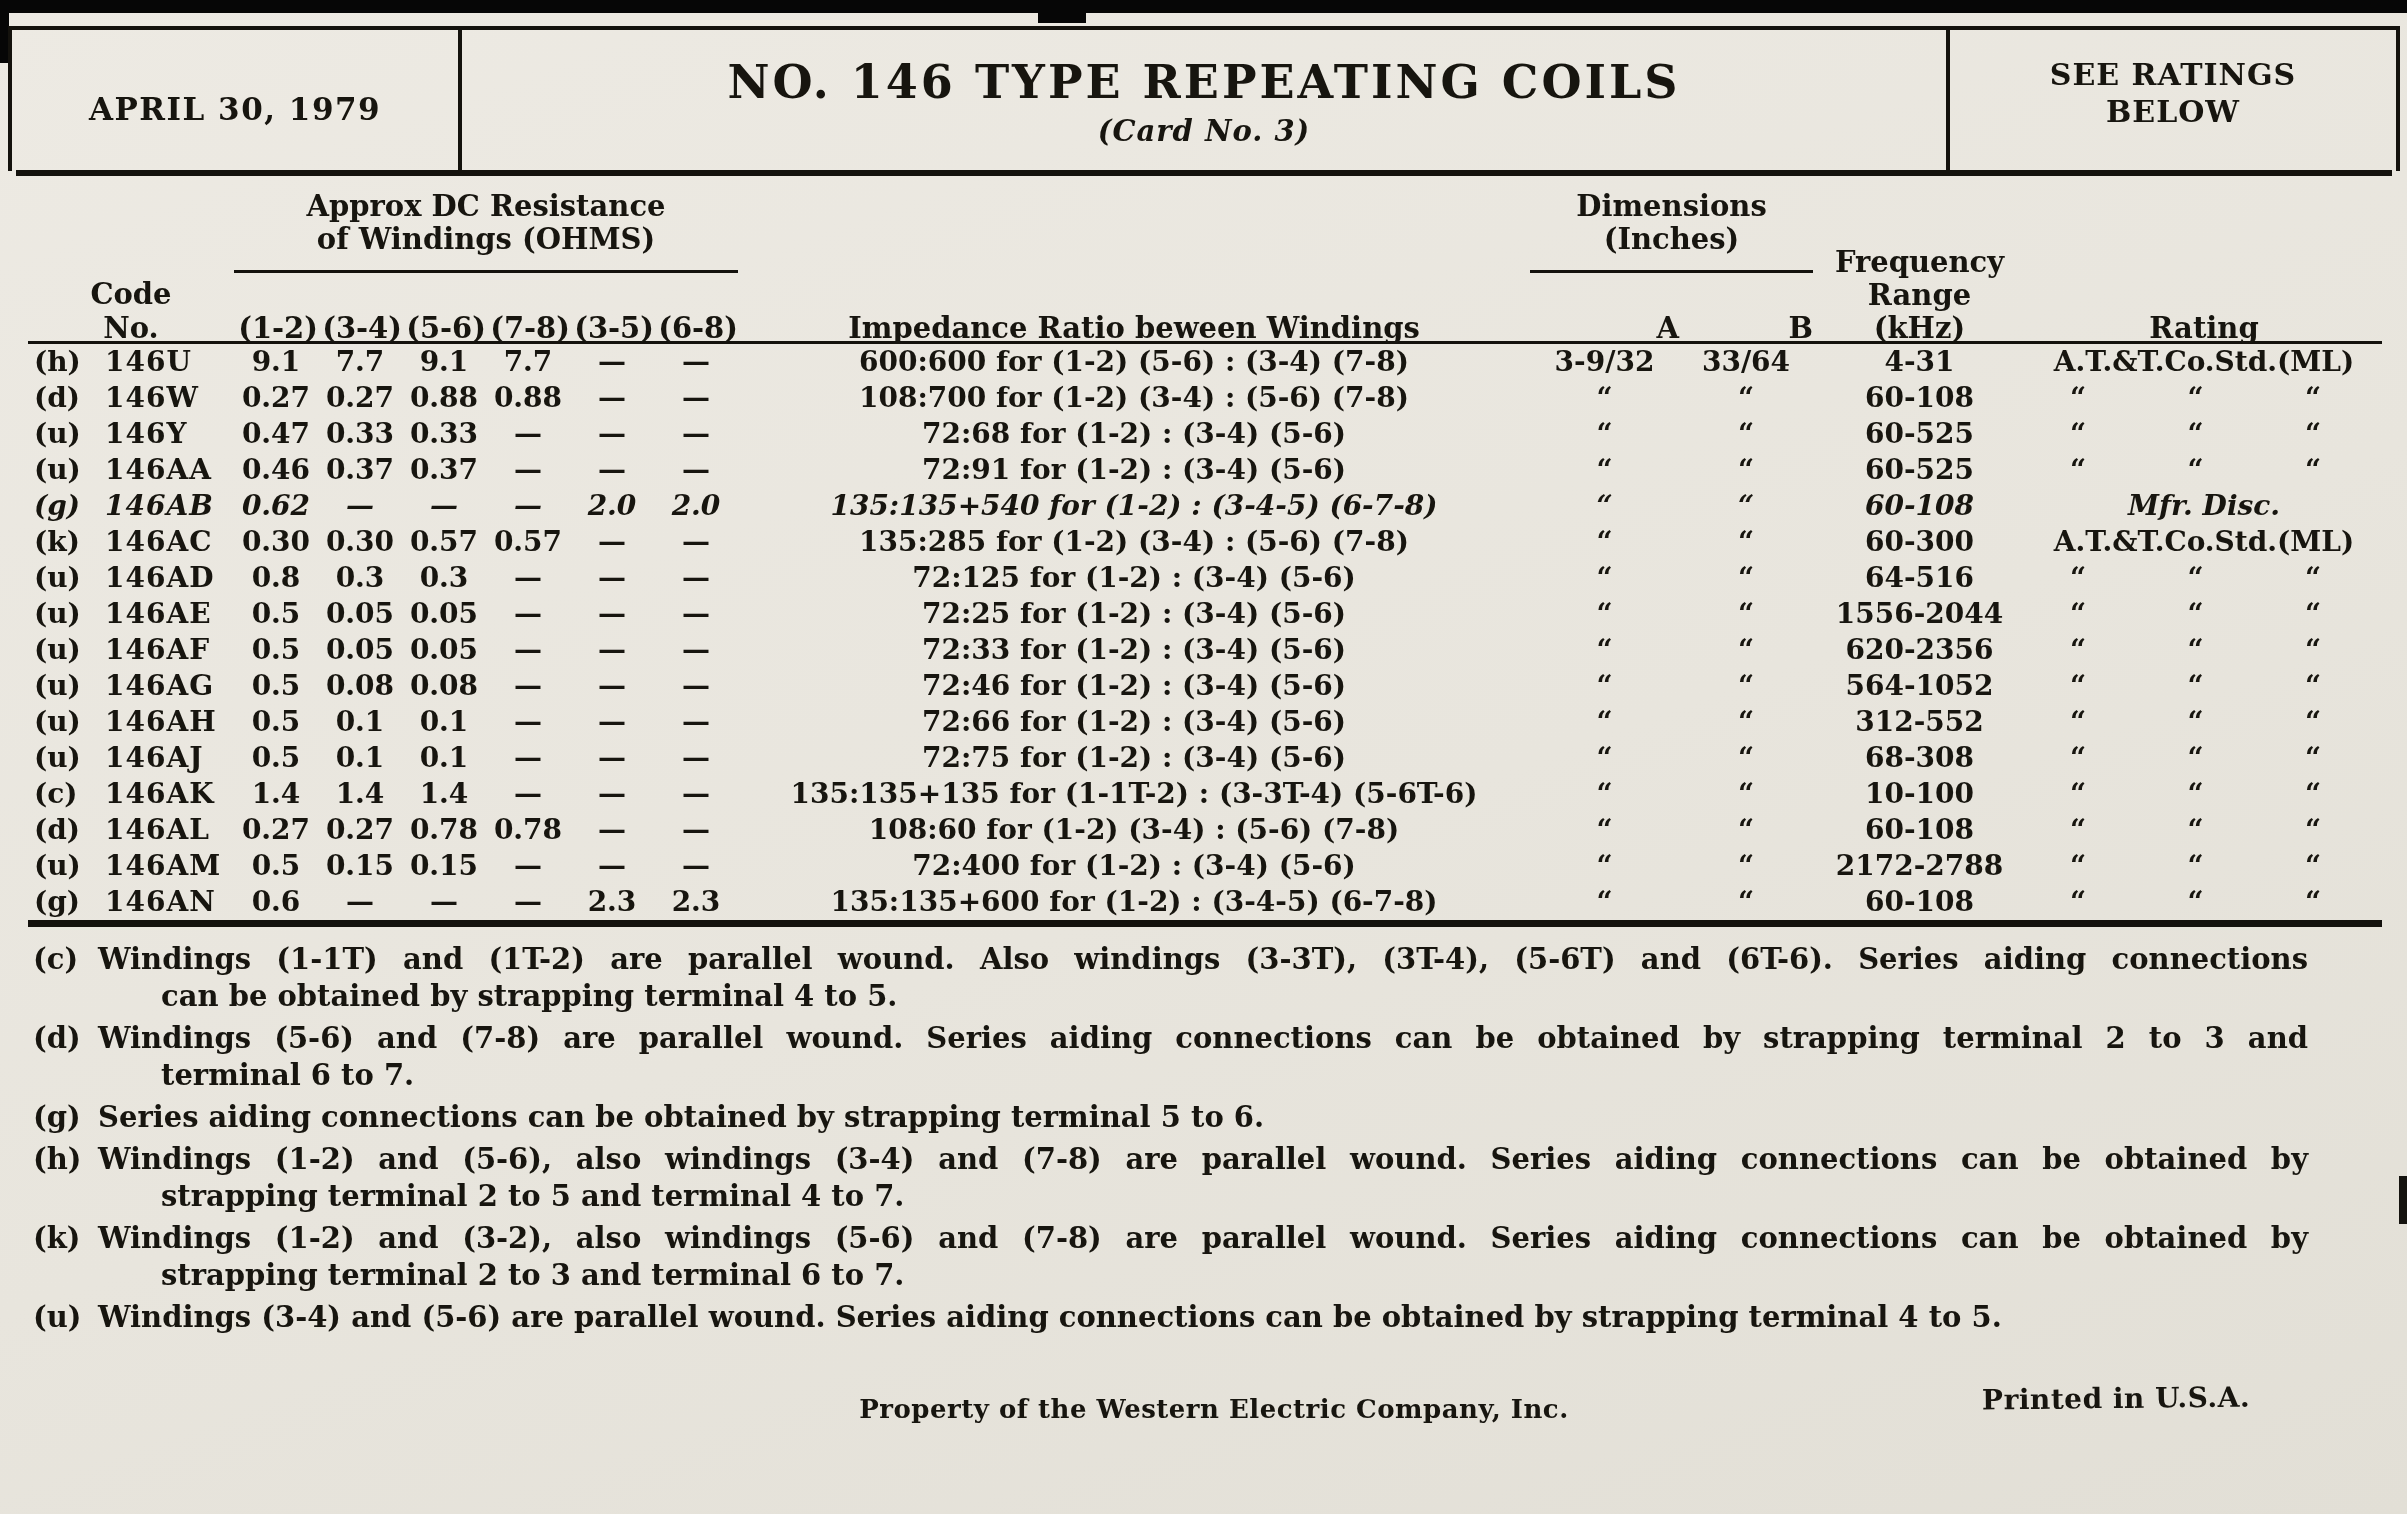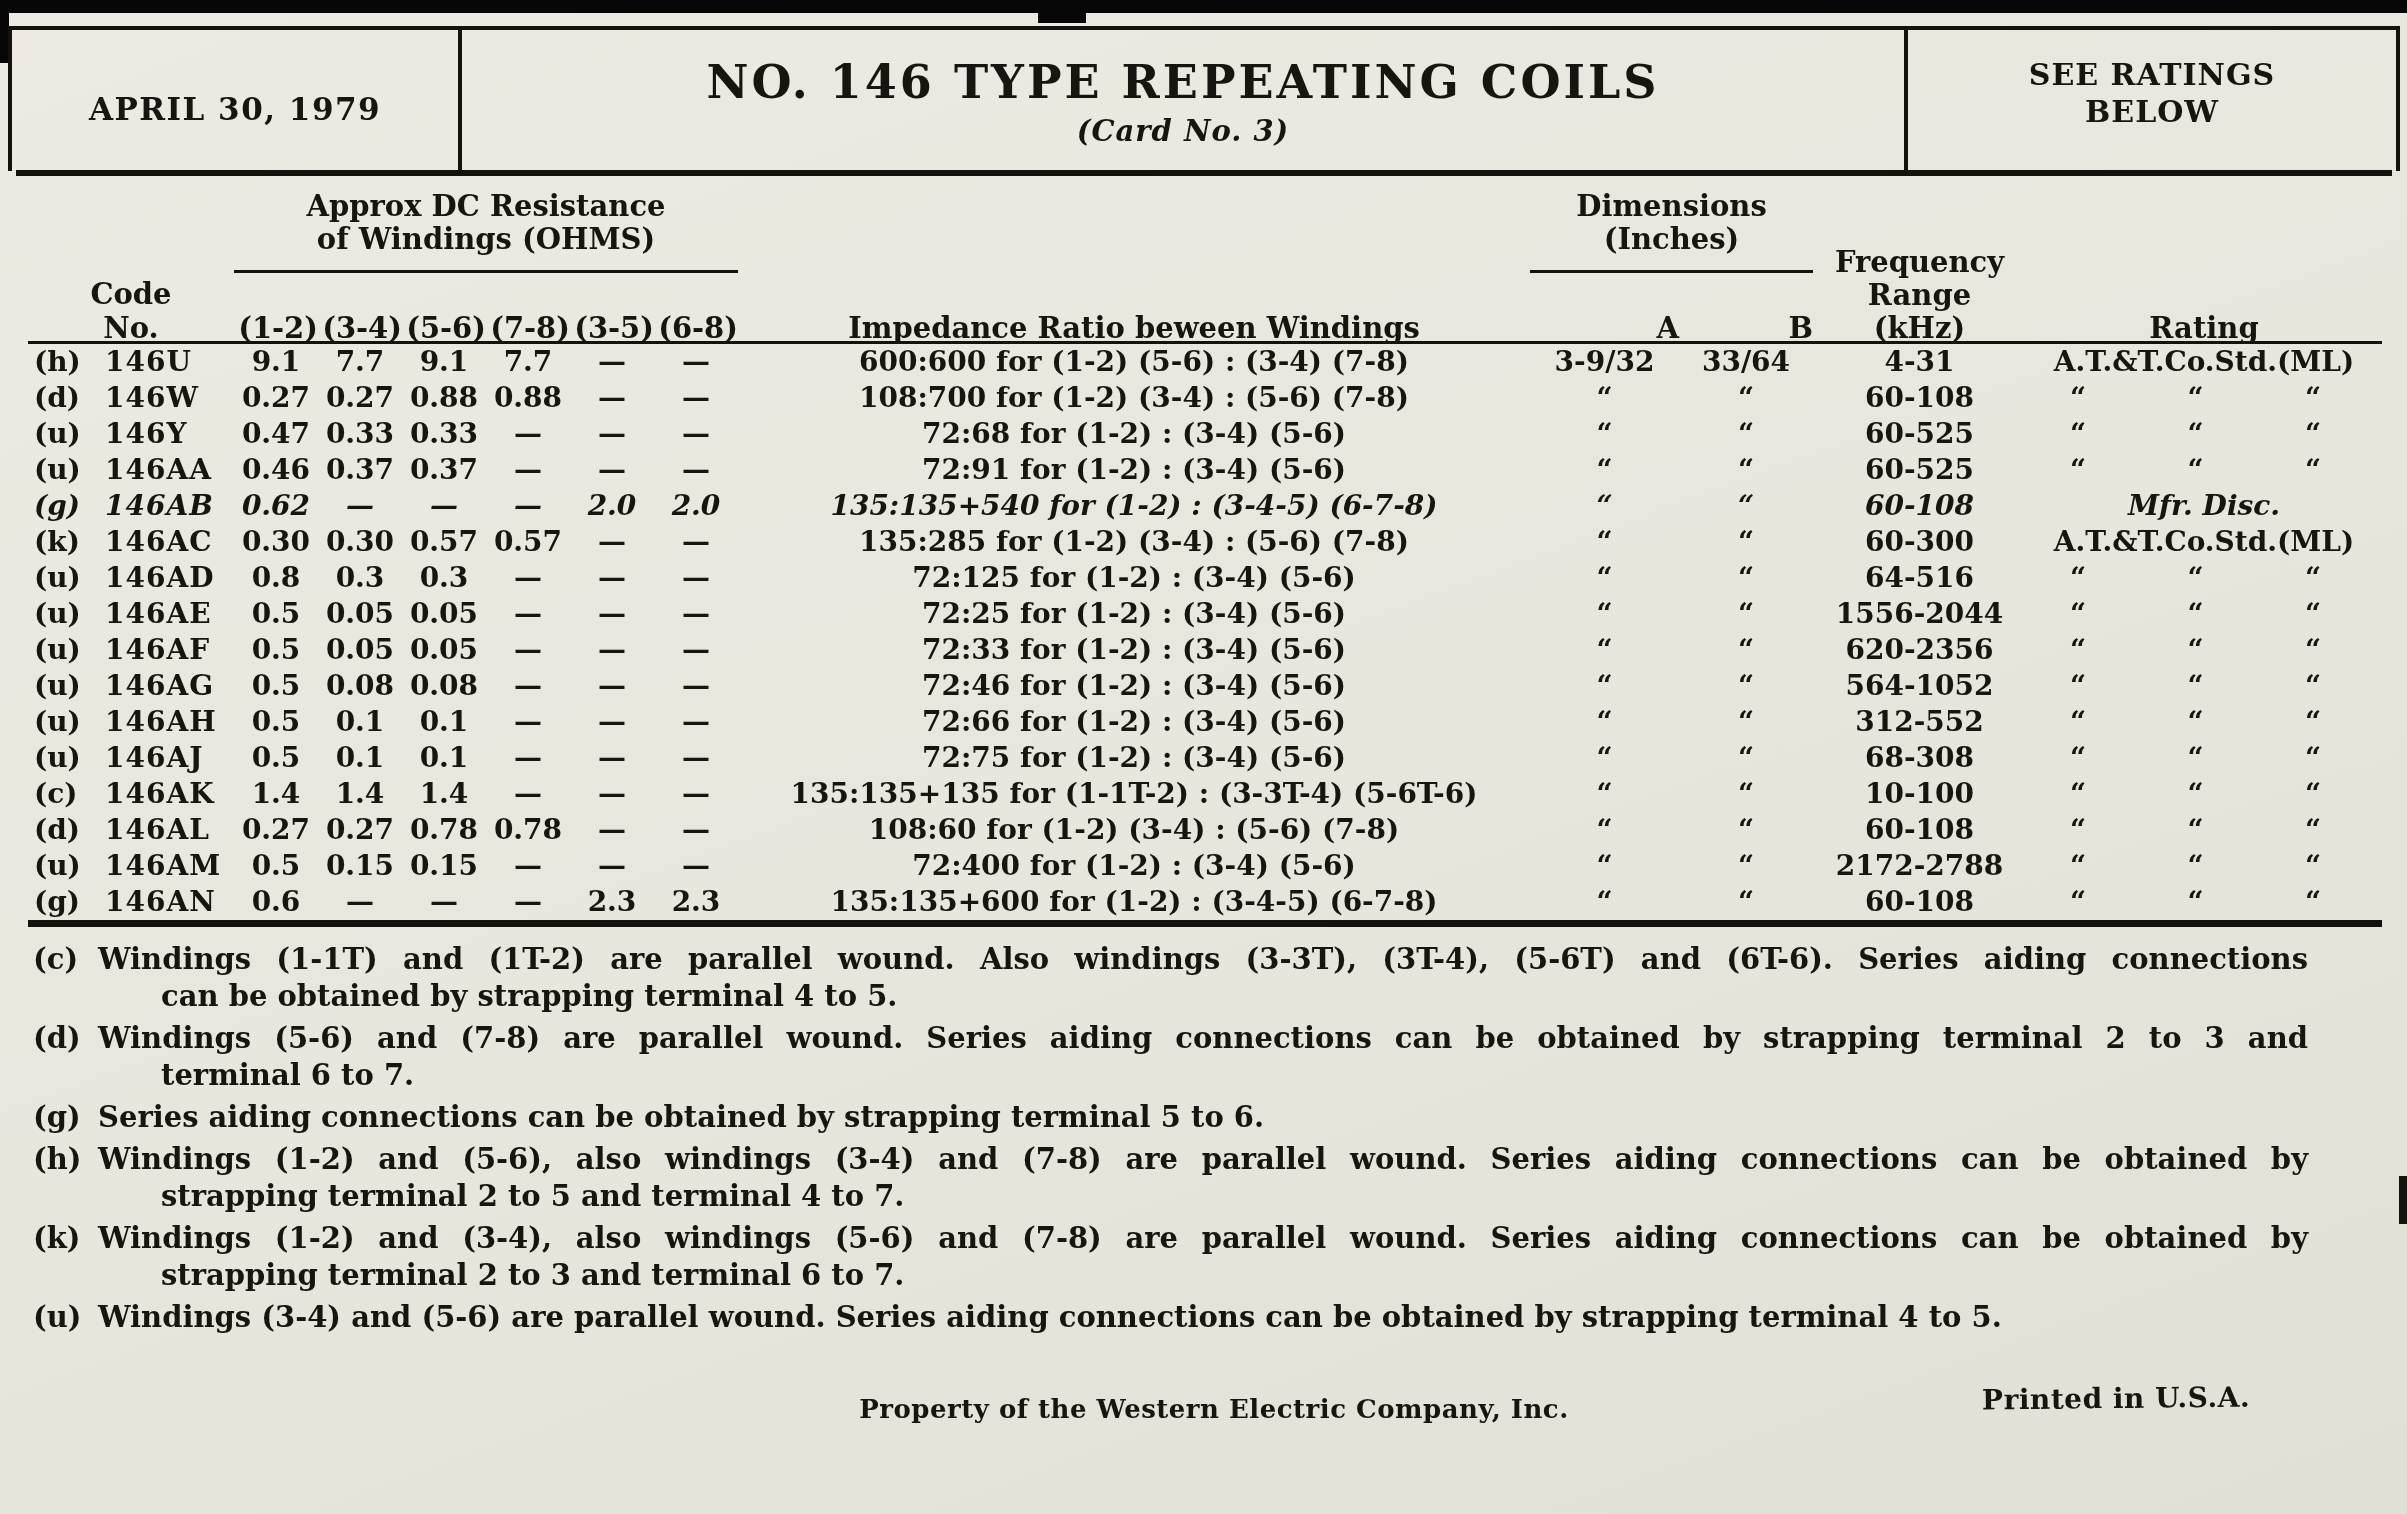--- a/index.html
+++ b/index.html
@@ -16,21 +16,21 @@
 
   
   .hdr{ position:absolute; left:8px; top:26px; width:2392px; height:145px;
         border:4px solid #14120d; border-bottom:none; display:flex; }
   .hdr-date{ width:450px; border-right:4px solid #14120d; display:flex; align-items:center;
              justify-content:center; font-size:31px; letter-spacing:1.5px; padding-top:16px; }
   .hdr-center{ flex:1; border-right:4px solid #14120d; display:flex; flex-direction:column;
                align-items:center; justify-content:center; padding-top:2px; }
   .hdr-title{ font-size:46px; letter-spacing:3px; }
   .hdr-sub{ font-size:29px; letter-spacing:1px; margin-top:5px;font-style:italic; }
-  .hdr-right{ width:488px; display:flex; flex-direction:column; align-items:center;
+  .hdr-right{ width:446px; display:flex; flex-direction:column; align-items:center;
               font-size:30px; line-height:37px; letter-spacing:1px; padding-top:26px; }
   .hdr-rule{ position:absolute; left:16px; top:170px; width:2376px; height:6px; background:#14120d; }
 
   
   .table{ position:absolute; left:28px; top:180px; width:2354px; font-size:28px;
           --cols:57px 149px 84px 84px 84px 84px 84px 84px 792px 149px 134px 213px 356px; }
   .thead{ display:grid; grid-template-columns:var(--cols); height:164px;
           border-bottom:3px solid #14120d; font-size:29px; }
   .h-code{ grid-column:1 / span 2; align-self:end; text-align:center; line-height:34px; padding-bottom:8px; }
   .grp{ display:flex; flex-direction:column; height:100%; }
@@ -455,21 +455,21 @@
       <div class="fn-item">
         <div class="fn-key">(h)</div>
         <div class="fn-text">
           <div class="fn-line j">Windings (1-2) and (5-6), also windings (3-4) and (7-8) are parallel wound. Series aiding connections can be obtained by</div>
           <div class="fn-line cont">strapping terminal 2 to 5 and terminal 4 to 7.</div>
         </div>
       </div>
       <div class="fn-item">
         <div class="fn-key">(k)</div>
         <div class="fn-text">
-          <div class="fn-line j">Windings (1-2) and (3-4), also windings (5-6) and (7-8) are parallel wound. Series aiding connections can be obtained by</div>
+          <div class="fn-line j">Windings (1-2) and (3-2), also windings (5-6) and (7-8) are parallel wound. Series aiding connections can be obtained by</div>
           <div class="fn-line cont">strapping terminal 2 to 3 and terminal 6 to 7.</div>
         </div>
       </div>
       <div class="fn-item">
         <div class="fn-key">(u)</div>
         <div class="fn-text">
           <div class="fn-line">Windings (3-4) and (5-6) are parallel wound. Series aiding connections can be obtained by strapping terminal 4 to 5.</div>
         </div>
       </div>
     </div>

